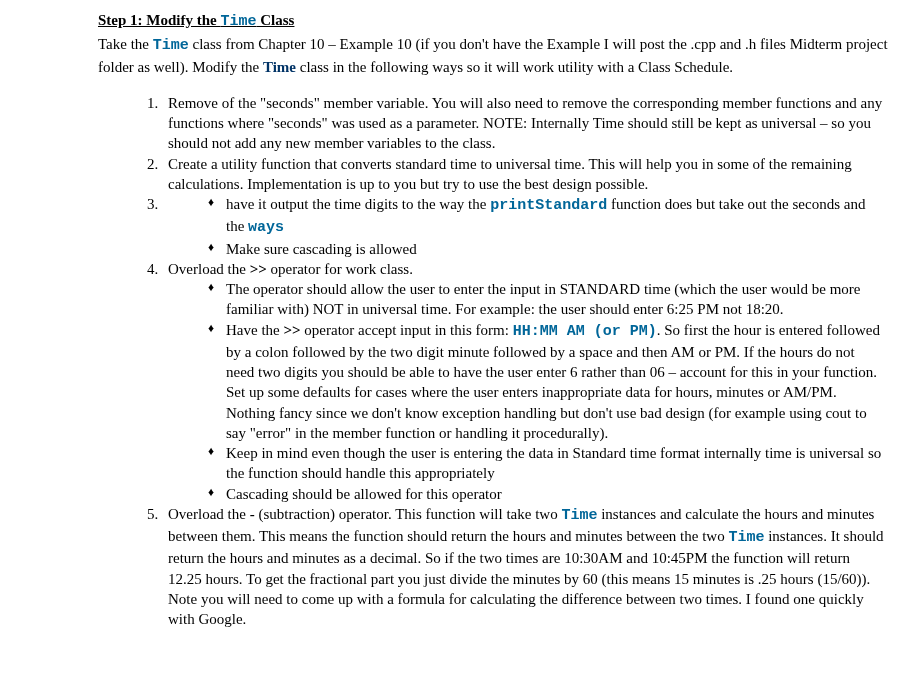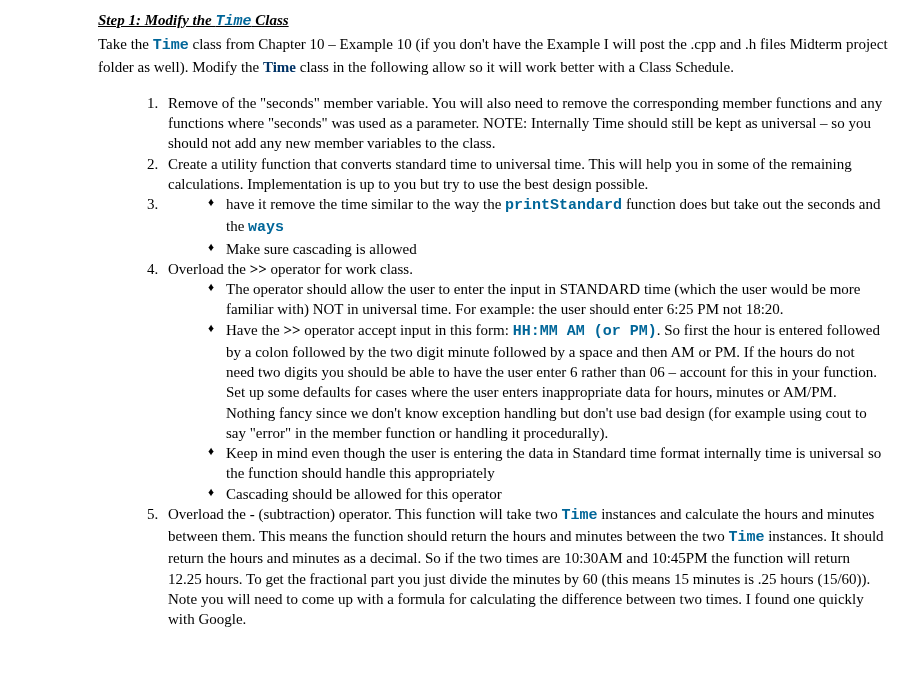--- a/index.html
+++ b/index.html
@@ -10,21 +10,20 @@
     margin: 0;
     padding: 10px 12px 24px 12px;
     width: 886px;
     line-height: 1.35;
   }
   .heading {
     font-weight: bold;
     text-decoration: underline;
     padding-left: 86px;
     margin-bottom: 2px;
-    font-style: italic;
   }
   .heading .code {
     font-family: 'Courier New', Courier, monospace;
     color: #006699;
   }
   .intro {
     padding-left: 86px;
     margin-bottom: 16px;
   }
   .intro .code {
@@ -76,34 +75,34 @@
   }
 </style>
 </head>
 <body>
 
 <div class="heading">
   <span>Step 1:  Modify the </span><span class="code">Time</span><span> Class</span>
 </div>
 
 <div class="intro">
-  <span>Take the </span><span class="code">Time</span><span> class from Chapter 10 – Example 10 (if you don't have the Example I will post the .cpp and .h files Midterm project folder as well).  Modify the </span><span class="bold-blue">Time</span><span> class in the following allow so it will work better with a Class Schedule.</span>
+  <span>Take the </span><span class="code">Time</span><span> class from Chapter 10 – Example 10 (if you don't have the Example I will post the .cpp and .h files Midterm project folder as well).  Modify the </span><span class="bold-blue">Time</span><span> class in the following ways so it will work utility with a Class Schedule.</span>
 </div>
 
 <ol class="main">
   <li>
     <div class="li-body">Remove of the "seconds" member variable.  You will also need to remove the corresponding member functions and any functions where "seconds" was used as a parameter.  NOTE:  Internally Time should still be kept as universal – so you should not add any new member variables to the class.</div>
   </li>
   <li>
     <div class="li-body">Create a utility function that converts standard time to universal time.  This will help you in some of the remaining calculations.  Implementation is up to you but try to use the best design possible.</div>
   </li>
   <li>
     <ul class="sub">
       <li>
-        <span>have it remove the time similar to the way the </span><span class="code-inline">printStandard</span><span> function does but take out the seconds and the </span><span class="code-inline">ways</span>
+        <span>have it output the time digits to the way the </span><span class="code-inline">printStandard</span><span> function does but take out the seconds and the </span><span class="code-inline">ways</span>
       </li>
       <li>Make sure cascading is allowed</li>
     </ul>
   </li>
   <li>
     <div class="li-body">
       <span>Overload the </span><span class="bold">&gt;&gt;</span><span> operator for work class.</span>
     </div>
     <ul class="sub">
       <li>The operator should allow the user to enter the input in STANDARD time (which the user would be more familiar with) NOT in universal time.  For example: the user should enter 6:25 PM not 18:20.</li>

